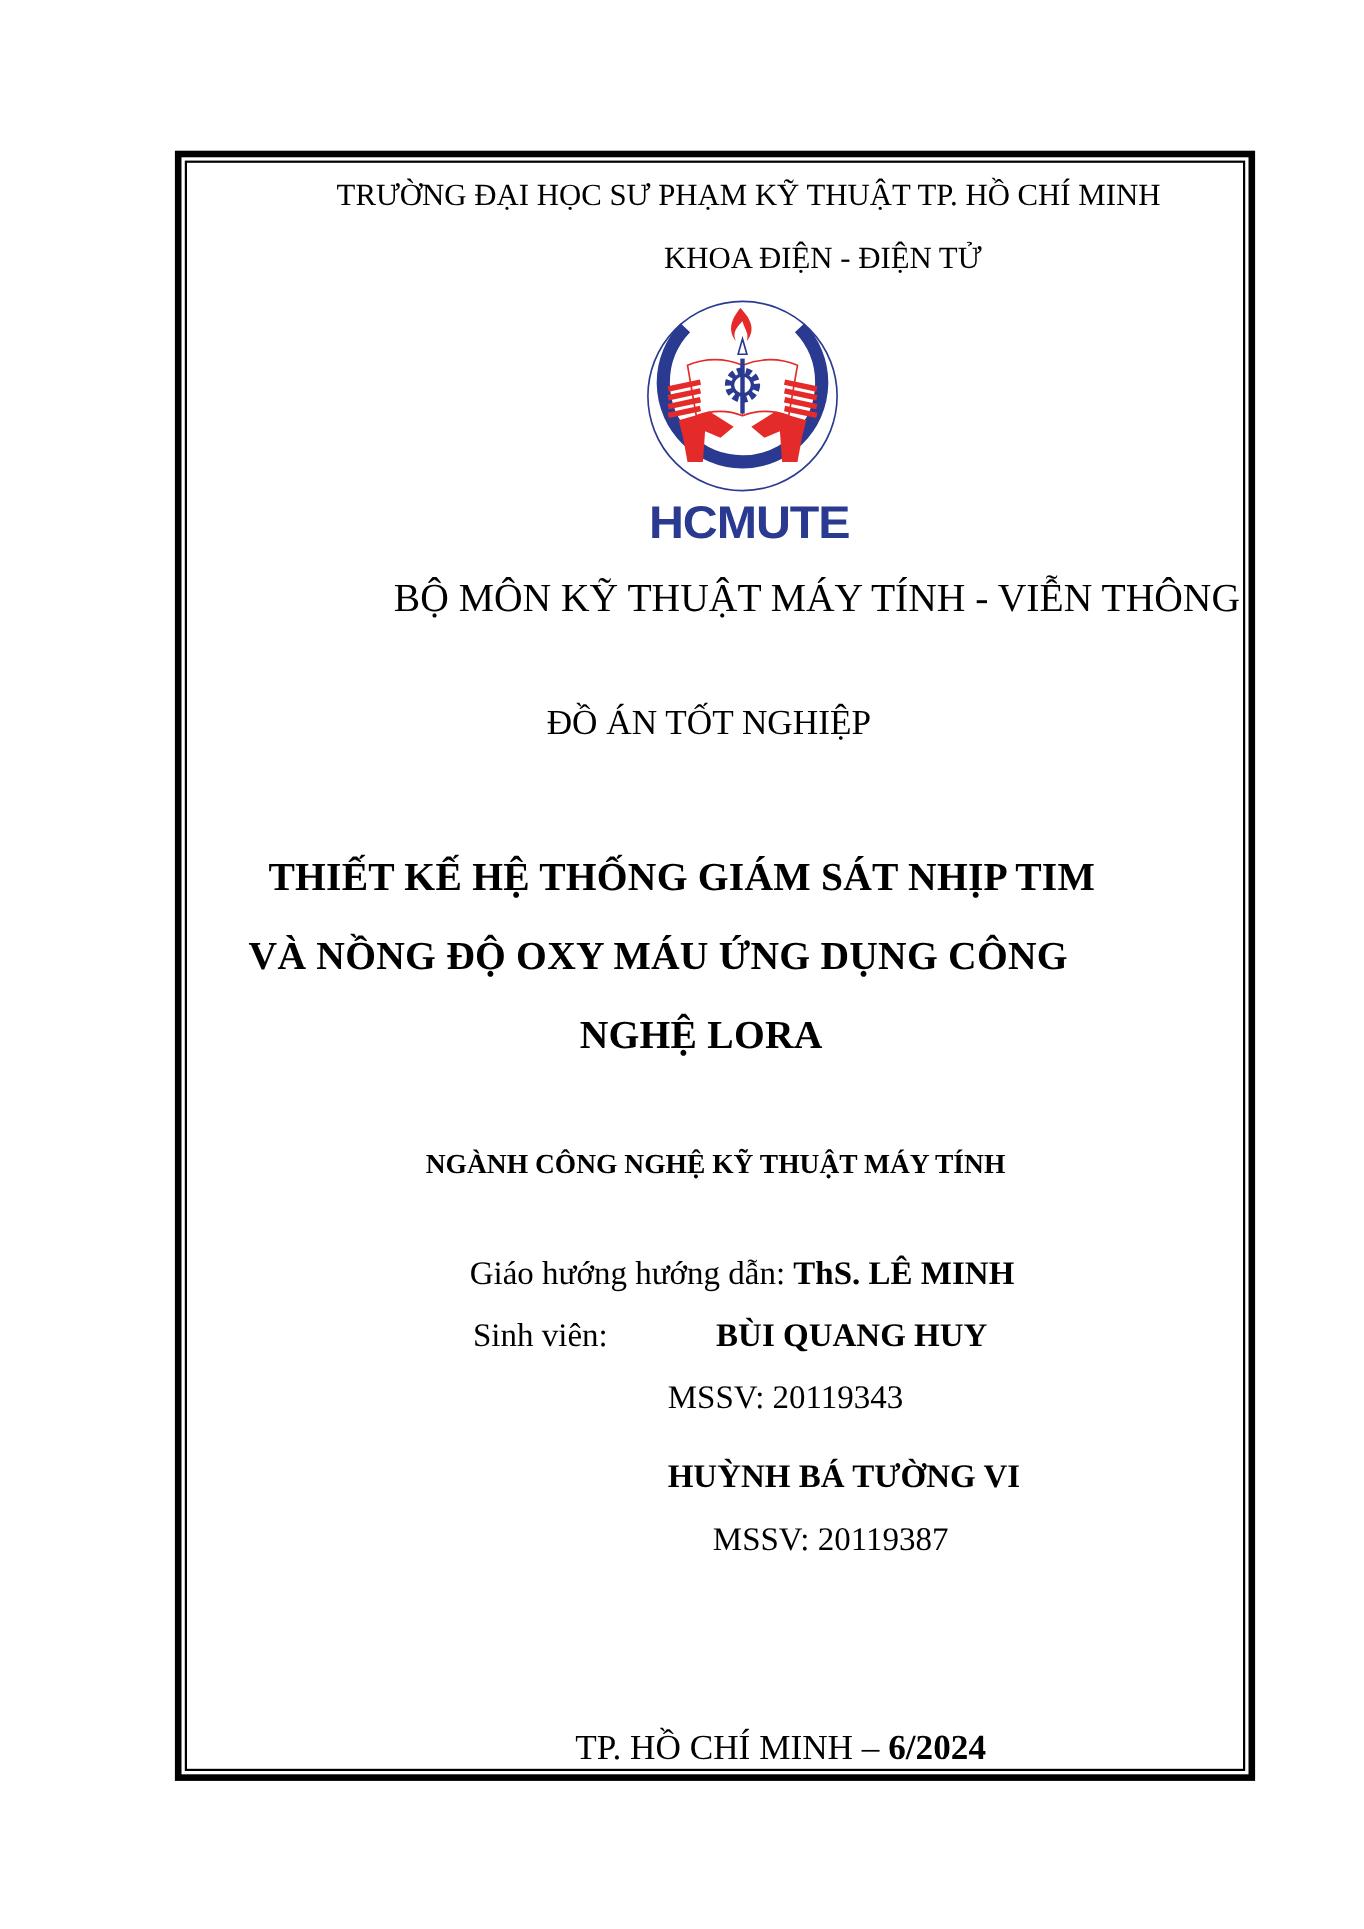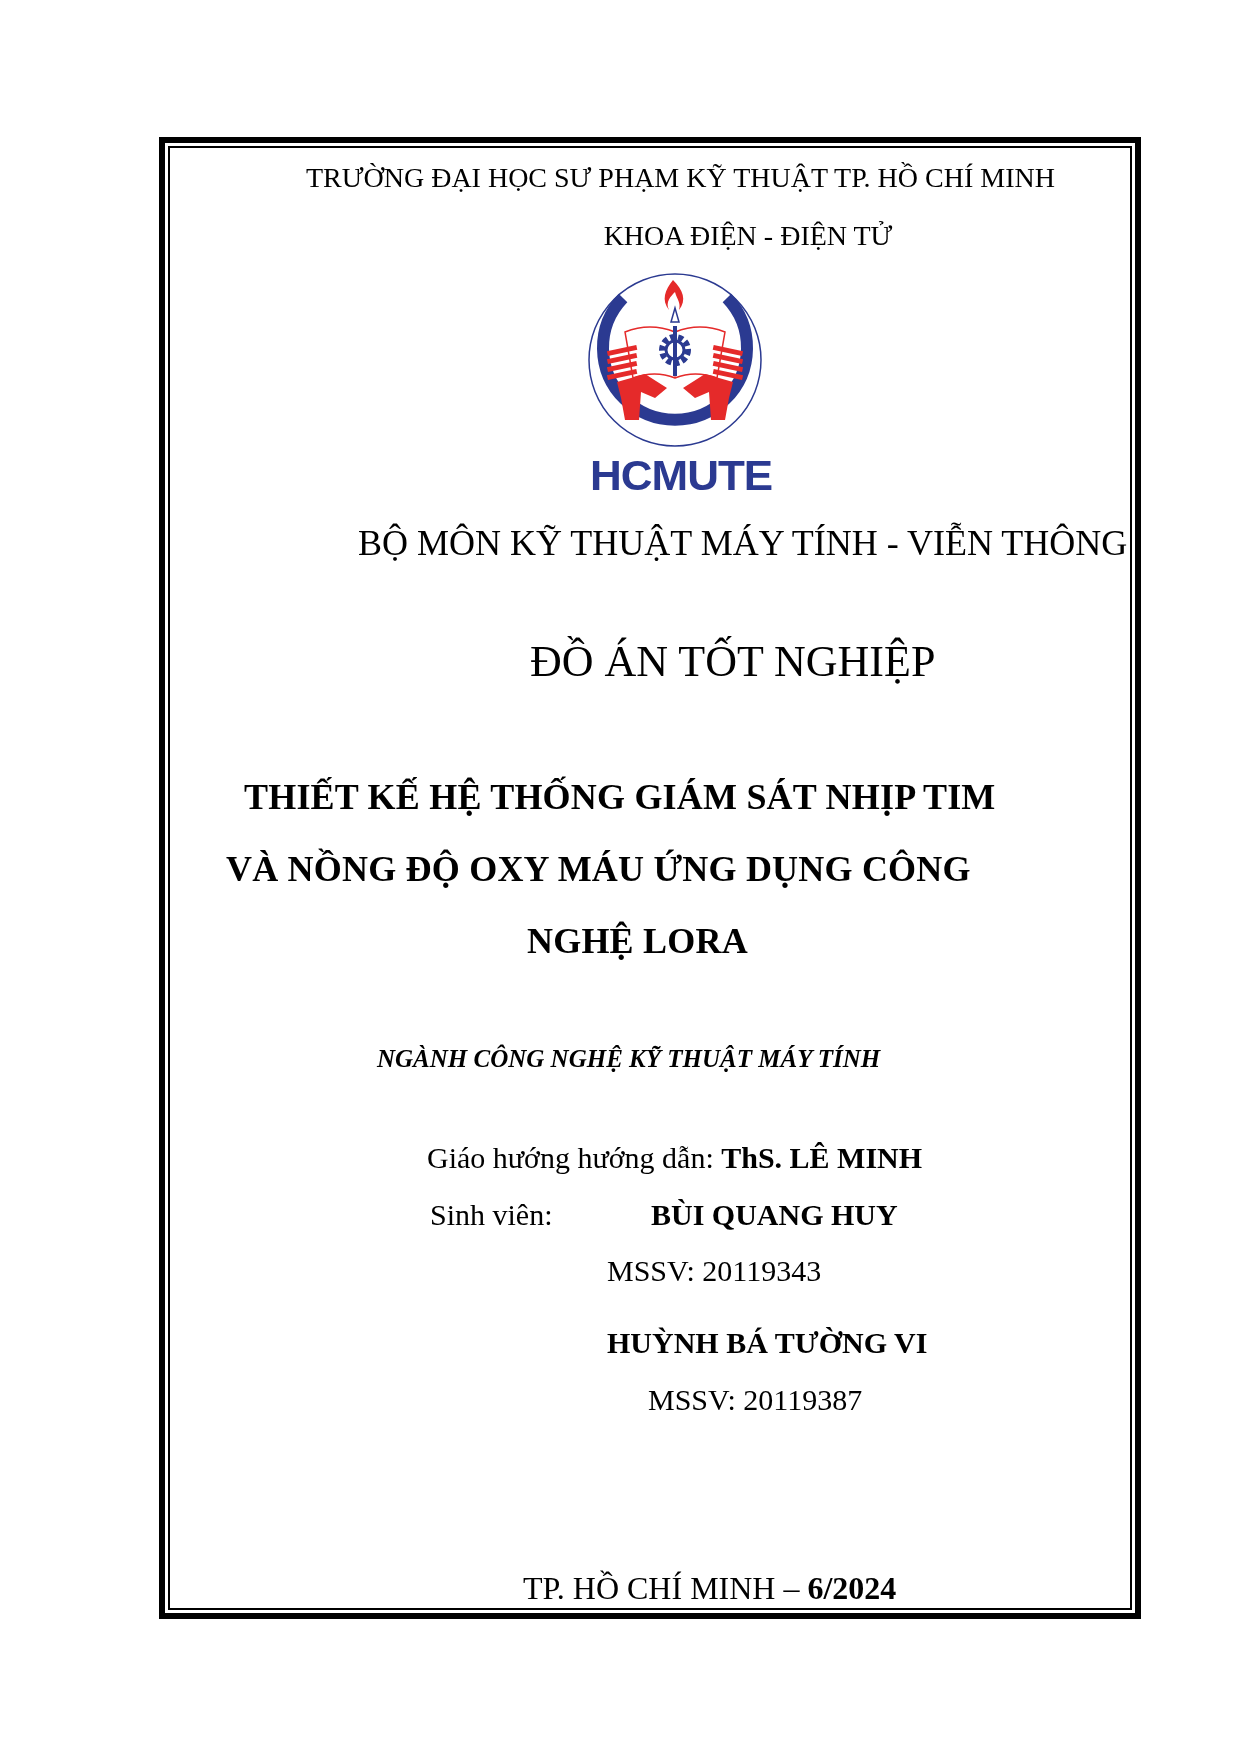--- a/index.html
+++ b/index.html
@@ -9,21 +9,21 @@
   .frame-outer { position: absolute; left: 159px; top: 137px; width: 982px; height: 1482px;
                  box-sizing: border-box; border: 6px solid #000; }
   .frame-inner { position: absolute; left: 168px; top: 146px; width: 964px; height: 1464px;
                  box-sizing: border-box; border: 2px solid #000; }
 
   .line { position: absolute; white-space: nowrap; line-height: 1; }
   .center { left: 159px; width: 1178px; text-align: center; }
 
   .hdr { font-size: 28px; }
   .dept { font-size: 36px; }
-  .thesis-type { font-size: 44px; margin-left: 33px; }
+  .thesis-type { font-size: 32px; }
   .title { font-size: 36px; font-weight: bold; letter-spacing: 0.2px; }
   .major { font-size: 25px; font-weight: bold; }
   .info { font-size: 30px; }
   .bold { font-weight: bold; }
   .footer { font-size: 32px; margin-left: 20px; }
 
   .logo { position: absolute; left: 585px; top: 270px; width: 180px; height: 180px; }
   .logo-text { position: absolute; left: 590px; top: 454px; width: 170px; text-align: center;
                font-family: "Liberation Sans", "DejaVu Sans", sans-serif; font-weight: bold;
                font-size: 44px; line-height: 44px; color: #2b3a91; letter-spacing: -1px;
@@ -70,21 +70,21 @@
 <div class="logo-text">HCMUTE</div>
 
 <div class="line dept" style="left:358px; top:525px;">BỘ MÔN KỸ THUẬT MÁY TÍNH - VIỄN THÔNG</div>
 
 <div class="line thesis-type" style="left:497px; top:640px;">ĐỒ ÁN TỐT NGHIỆP</div>
 
 <div class="line title" style="left:244px; top:779px;">THIẾT KẾ HỆ THỐNG GIÁM SÁT NHỊP TIM</div>
 <div class="line title" style="left:226px; top:851px;">VÀ NỒNG ĐỘ OXY MÁU ỨNG DỤNG CÔNG</div>
 <div class="line title" style="left:527px; top:923px;">NGHỆ LORA</div>
 
-<div class="line major" style="left:377px; top:1046px;font-style:italic;">NGÀNH CÔNG NGHỆ KỸ THUẬT MÁY TÍNH</div>
+<div class="line major" style="left:387px; top:1046px;">NGÀNH CÔNG NGHỆ KỸ THUẬT MÁY TÍNH</div>
 
 <div class="line info" style="left:427px; top:1143px;">
   <span>Giáo hướng hướng dẫn:</span>
   <span class="bold">ThS. LÊ MINH</span>
 </div>
 
 <div class="line info" style="left:430px; top:1200px;">Sinh viên:</div>
 <div class="line info bold" style="left:607px; top:1200px;margin-left:44px;">BÙI QUANG HUY</div>
 <div class="line info" style="left:607px; top:1256px;">MSSV: 20119343</div>
 <div class="line info bold" style="left:607px; top:1328px;">HUỲNH BÁ TƯỜNG VI</div>

